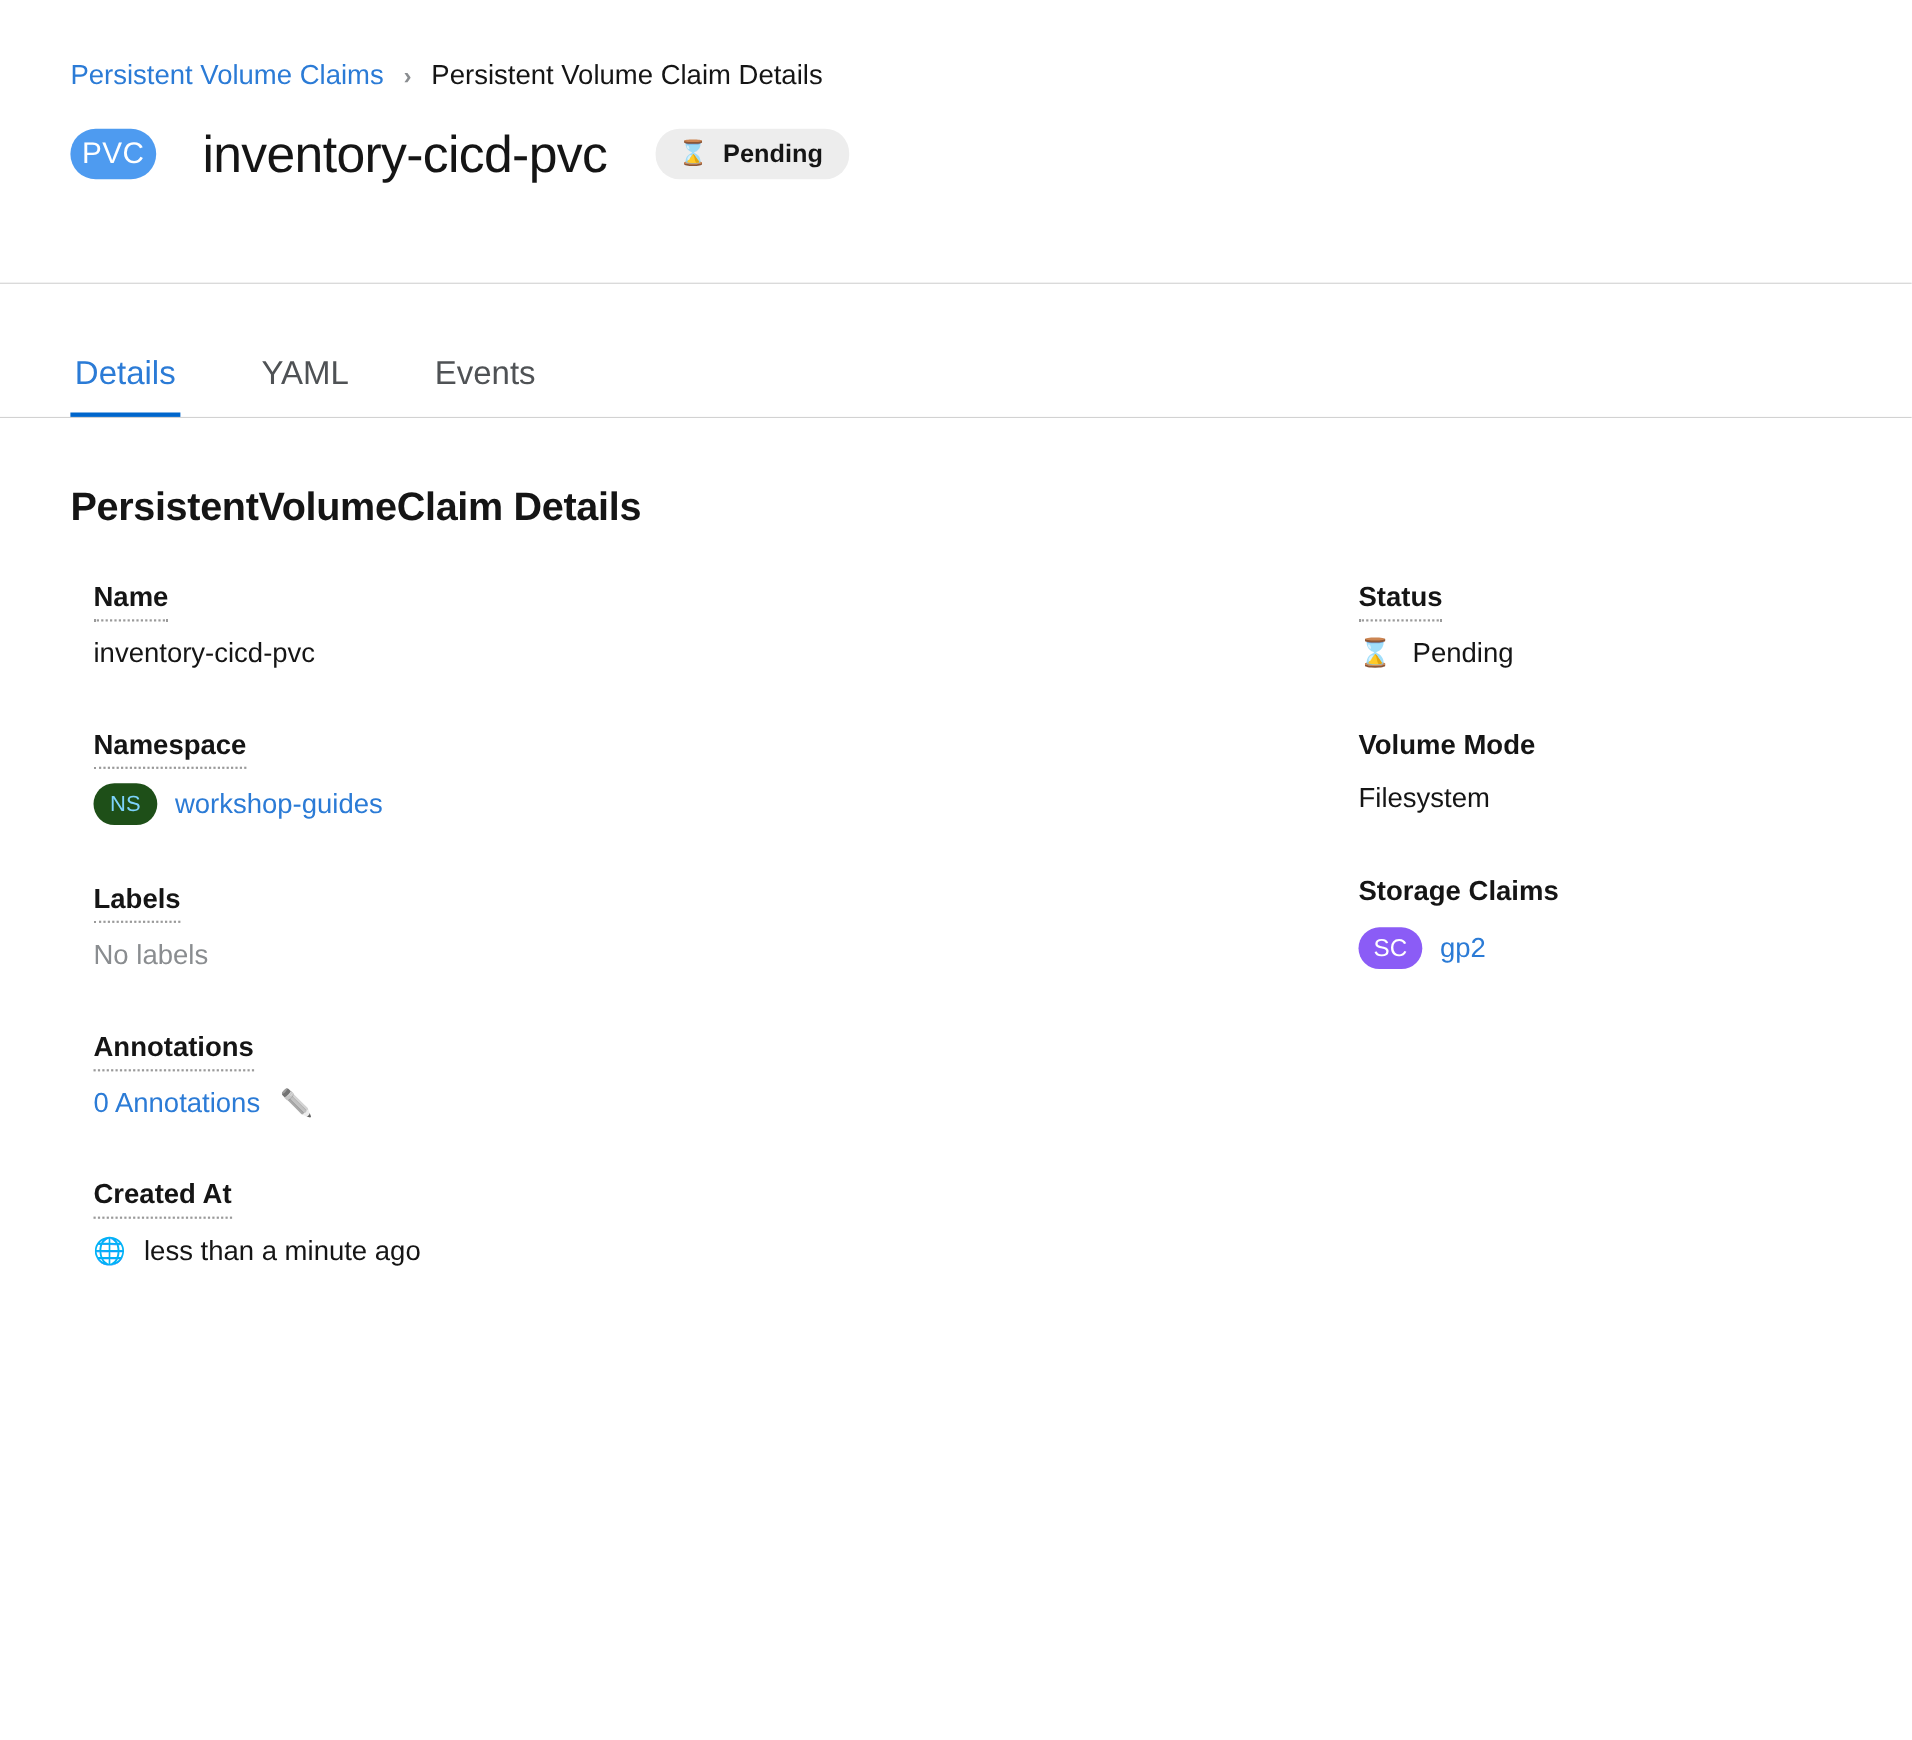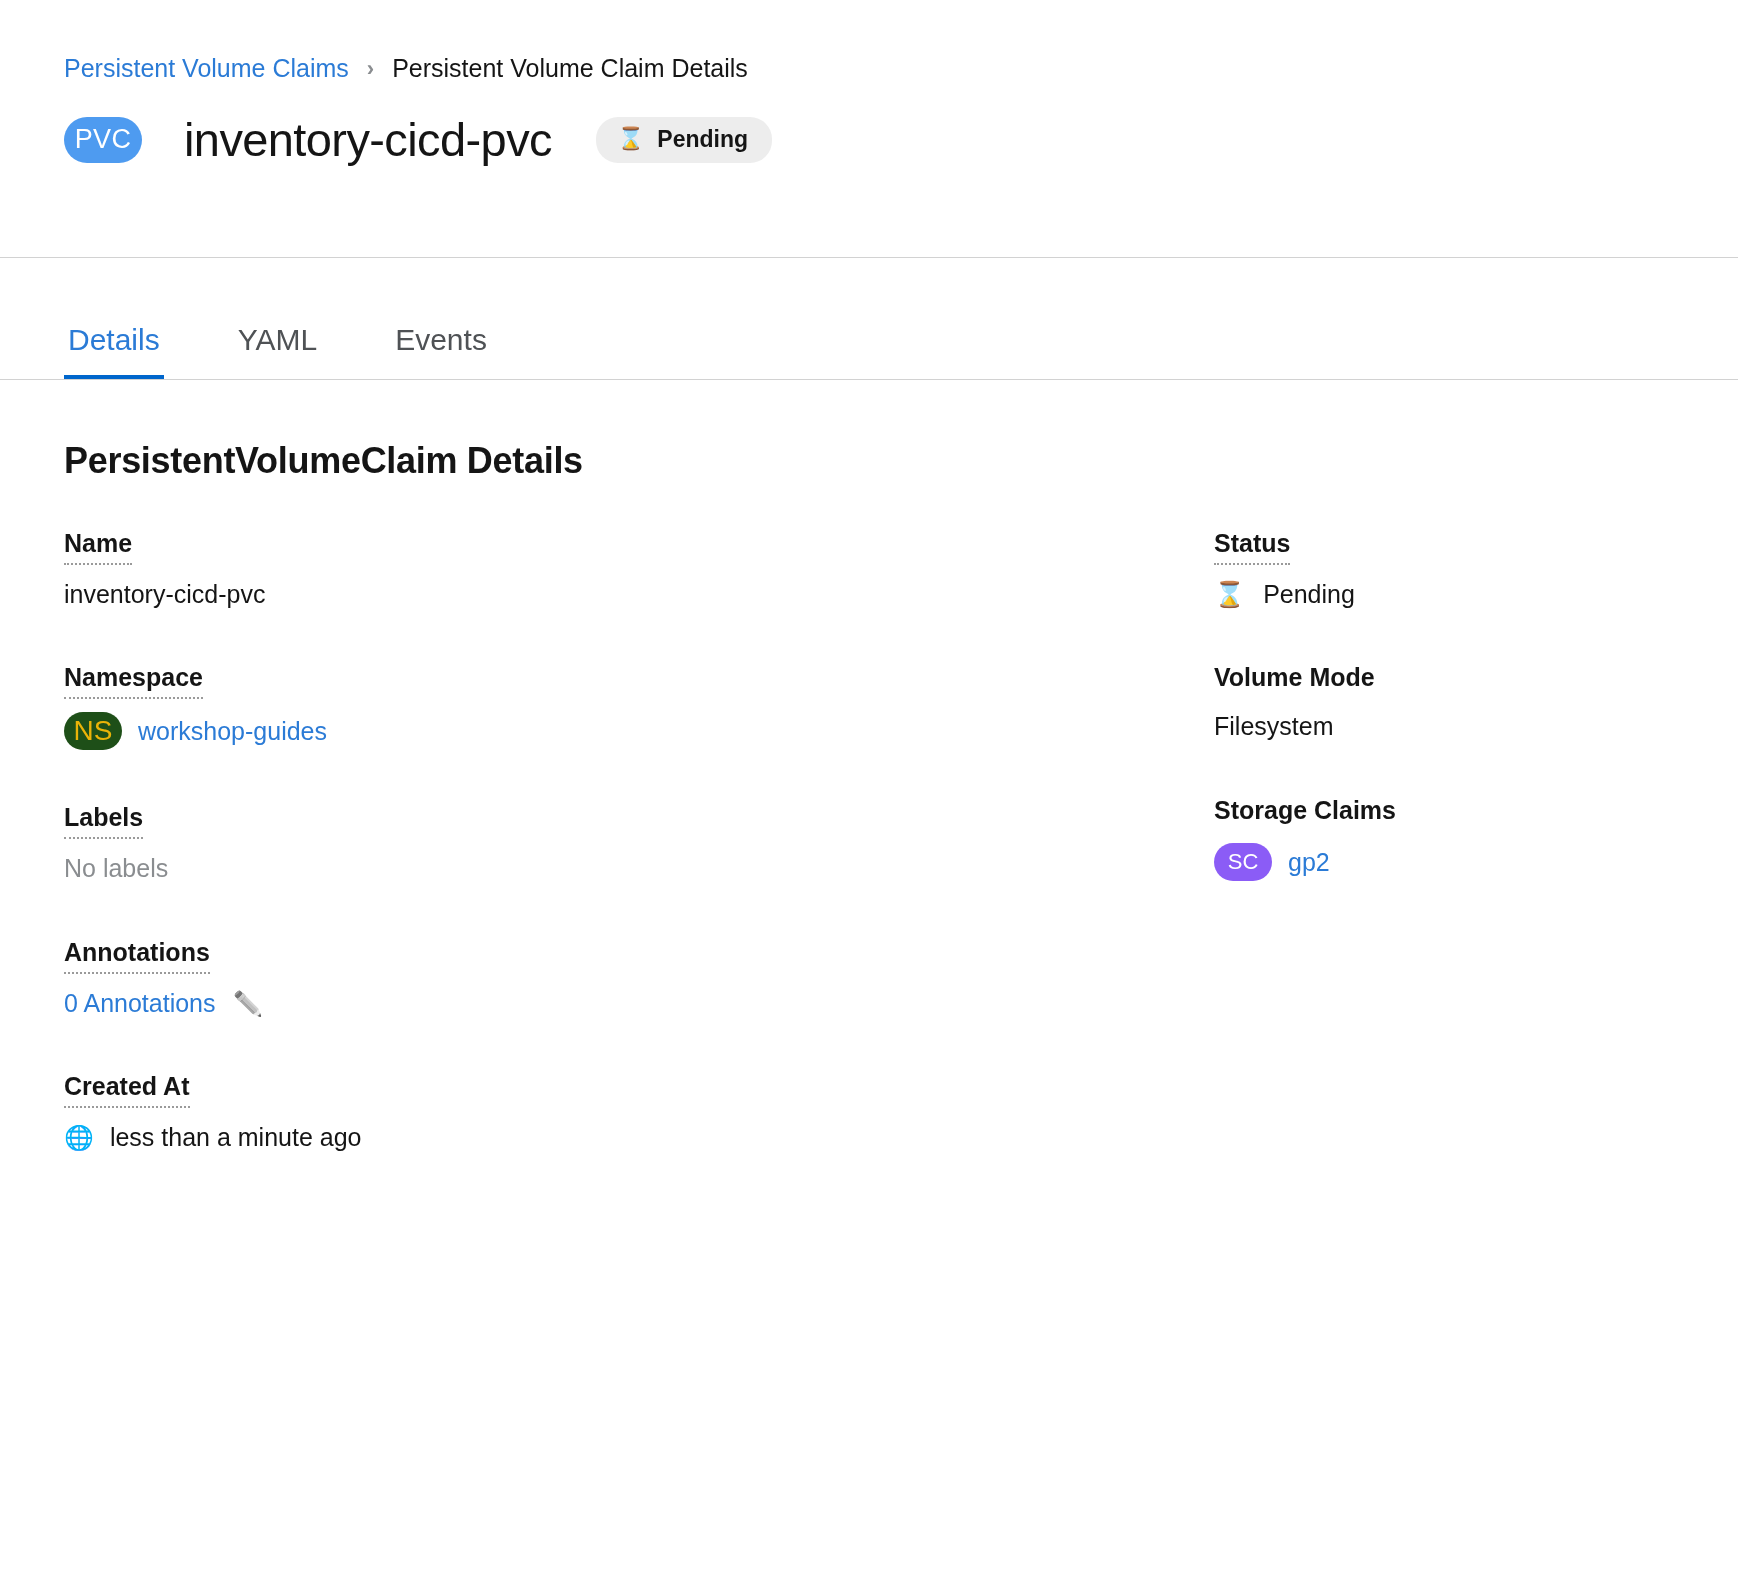--- a/index.html
+++ b/index.html
@@ -120,21 +120,21 @@
     font-weight: 600;
     letter-spacing: -0.3px;
     margin: 0 0 46px 0;
     color: #151515;
   }
 
   .cols {
     display: flex;
     align-items: flex-start;
   }
-  .col-left { width: 1150px; flex: none; }
+  .col-left { width: 1150px; flex: none; margin-left: 21px; }
   .col-right { flex: 1; }
 
   .field { margin-bottom: 52px; }
   .field:last-child { margin-bottom: 0; }
 
   .field-label {
     font-size: 25px;
     font-weight: bold;
     color: #151515;
     display: inline-block;
@@ -162,22 +162,22 @@
   }
 
   .ns-badge {
     display: inline-flex;
     align-items: center;
     justify-content: center;
     width: 58px;
     height: 38px;
     border-radius: 19px;
     background: #1e4f18;
-    color: #eab308;
-    font-size: 28px;
+    color: #7dd3fc;
+    font-size: 20px;
     font-weight: 500;
     flex: none;
     margin-right: 4px;
   }
   .sc-badge {
     display: inline-flex;
     align-items: center;
     justify-content: center;
     width: 58px;
     height: 38px;

